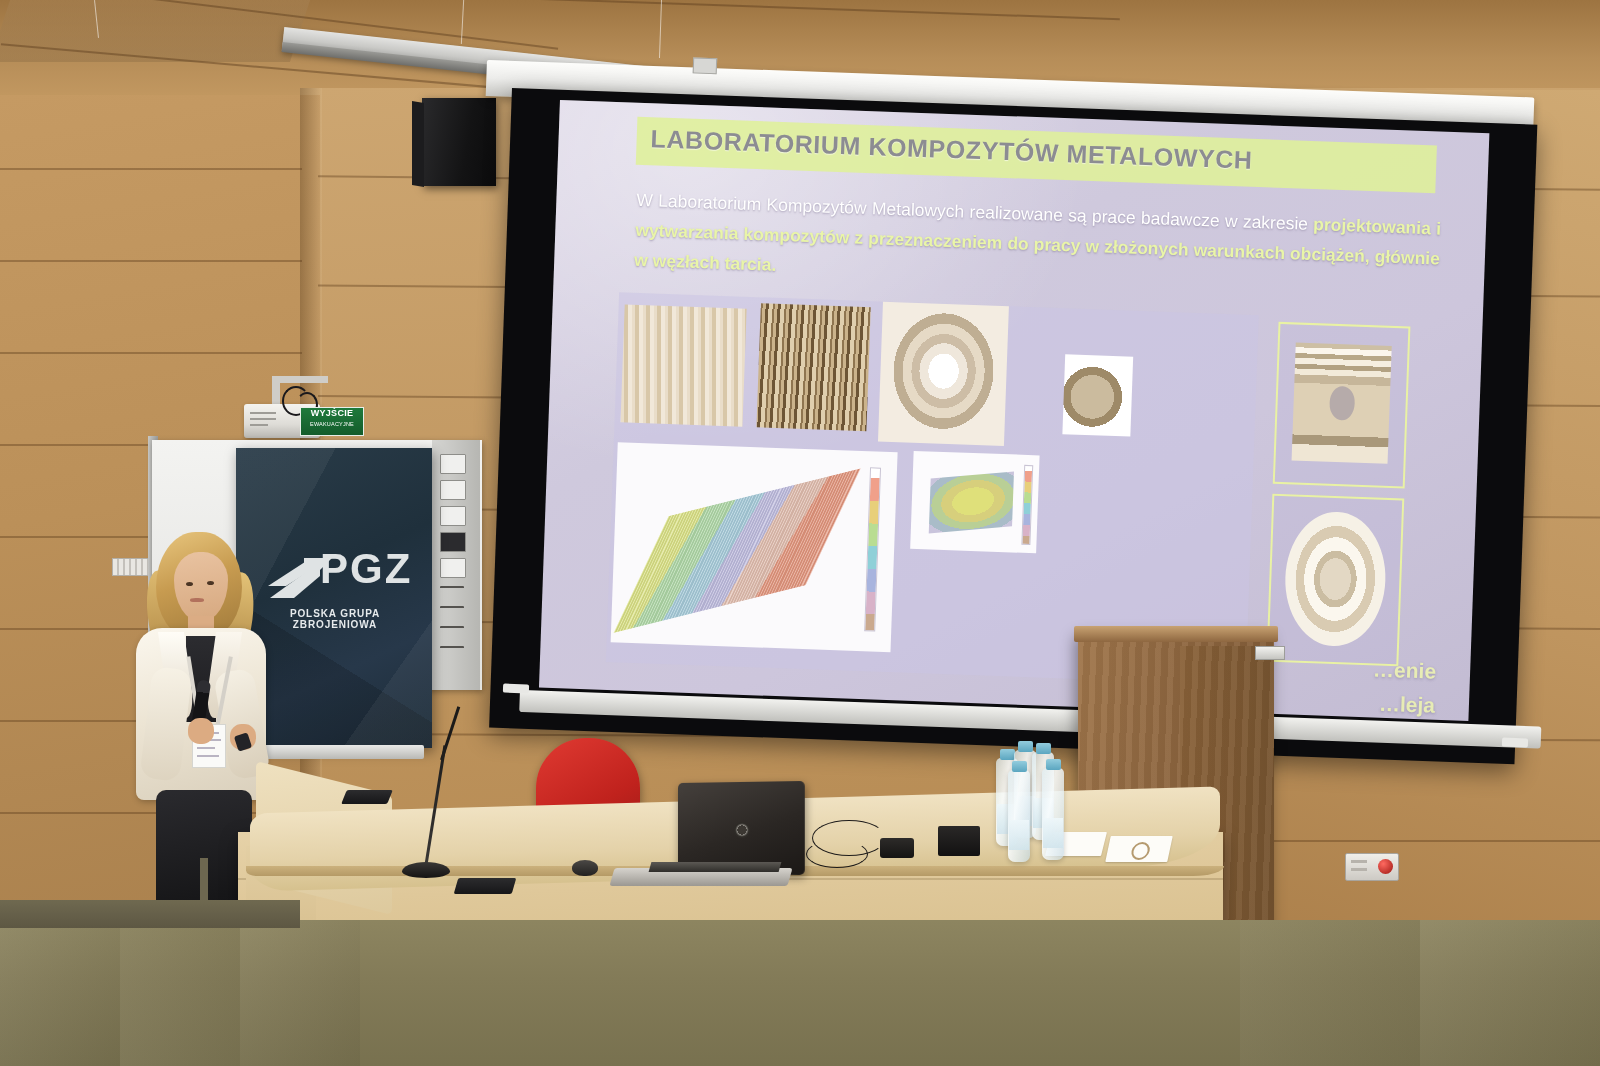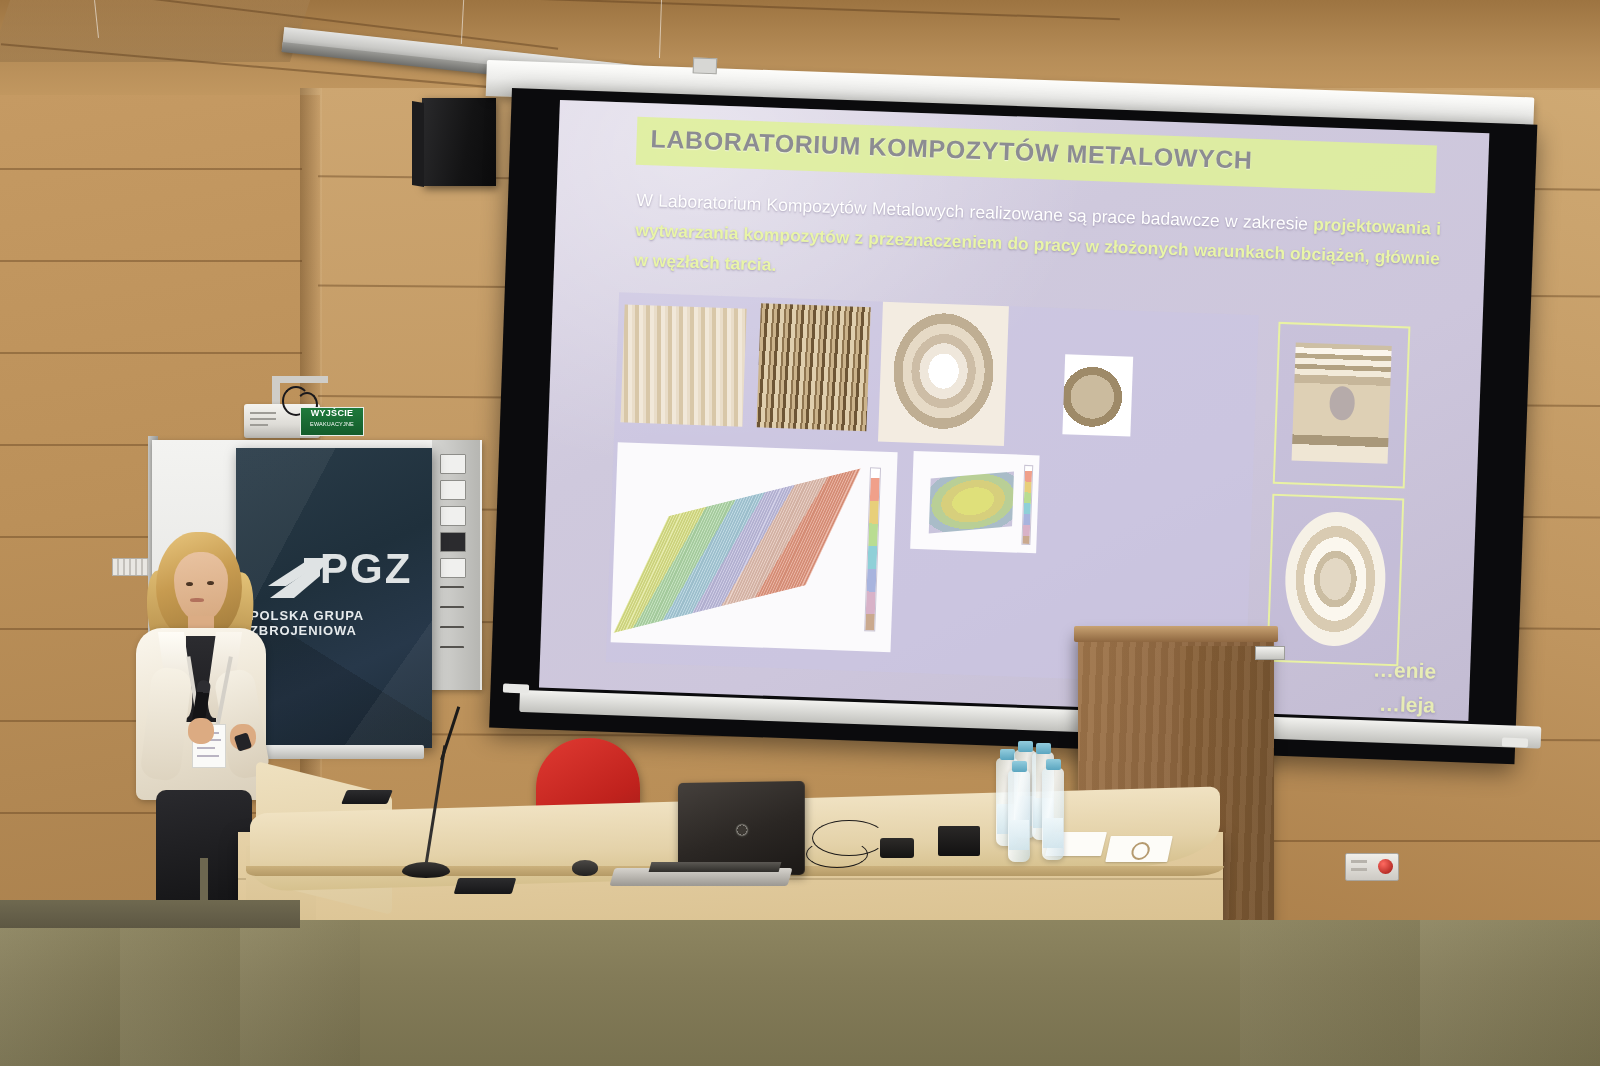--- a/index.html
+++ b/index.html
@@ -208,22 +208,22 @@
   .banner-base{
     position:absolute;left:244px;top:745px;width:180px;height:14px;
     background:linear-gradient(180deg,#e9e9e7,#b9b9b5);border-radius:2px;
   }
   .pgz-logo{position:absolute;left:28px;top:104px;width:148px;height:52px;}
   .pgz-word{
     position:absolute;left:84px;top:100px;font-size:42px;font-weight:700;
     color:#dfe3e4;letter-spacing:2px;line-height:1;
   }
   .pgz-tag{
-    position:absolute;left:14px;top:160px;width:170px;text-align:left;
-    font-size:13px;font-weight:700;color:#e6eaec;letter-spacing:.9px;
+    position:absolute;left:14px;top:160px;width:170px;text-align:center;
+    font-size:10px;font-weight:700;color:#e6eaec;letter-spacing:.9px;
   }
 
   
   .wb{
     position:absolute;left:152px;top:440px;width:330px;height:250px;
     background:linear-gradient(180deg,#f3f3f1 0%,#e3e3e0 100%);
     box-shadow:1px 2px 6px rgba(0,0,0,.3);
   }
   .wb-strip{
     position:absolute;left:432px;top:440px;width:48px;height:250px;

